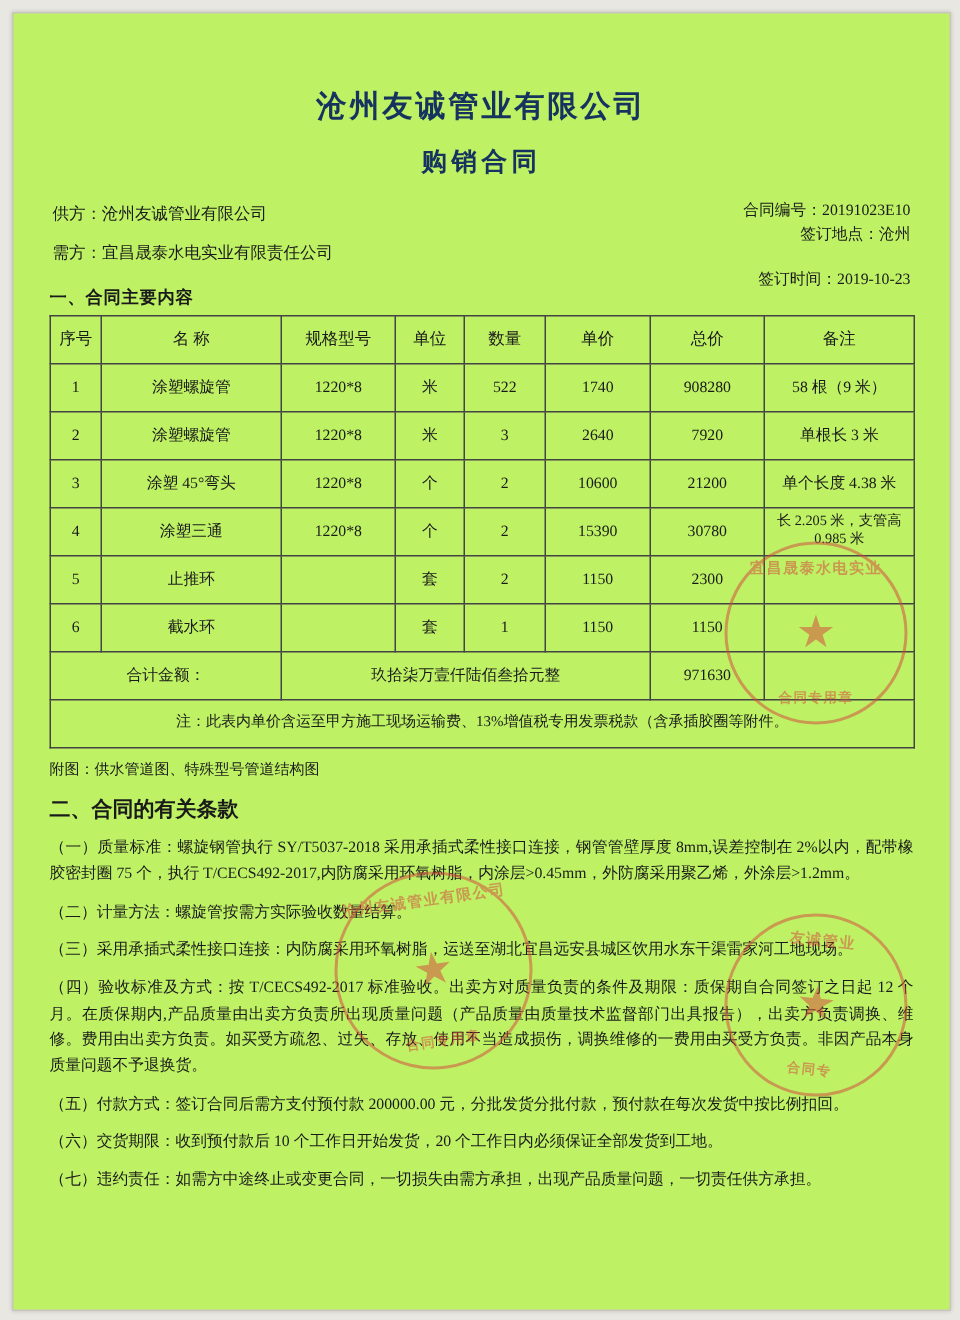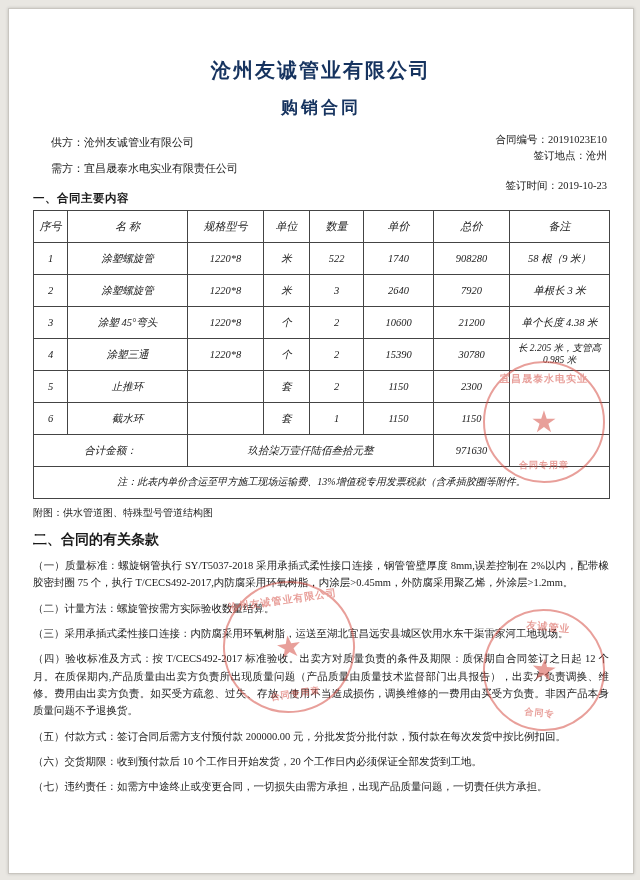--- a/index.html
+++ b/index.html
@@ -6,21 +6,21 @@
   body{
     width:640px;height:880px;
     background:#e9e7e2;
     font-family:"Liberation Serif","DejaVu Serif",serif;
     color:#1a1a1a;
     overflow:hidden;
   }
   .page{
     position:absolute;left:8px;top:8px;
     width:624px;height:864px;
-    background:#ffffff;
+    background:#bef264;
     border:1px solid #c9c6c0;
     box-shadow:0 0 3px rgba(0,0,0,.18);
     overflow:hidden;
   }
   .inner{position:absolute;left:24px;top:14px;width:576px;height:836px;}
 
   .company{
     text-align:center;
     font-size:20px;
     letter-spacing:2px;
@@ -31,38 +31,37 @@
   .doc-title{
     text-align:center;
     font-size:17px;
     letter-spacing:3px;
     font-weight:bold;
     color:#16335f;
     margin-top:12px;
   }
 
   .party-block{margin-top:16px;position:relative;height:52px;font-size:11px;}
-  .party-line{position:absolute;left:18px;text-align:center;}
+  .party-line{position:absolute;left:2px;text-align:center;}
   .party-a{top:0px;}
   .party-b{top:26px;}
   .meta{position:absolute;right:2px;font-size:10.5px;}
   .meta1{top:-2px;}
   .meta2{top:14px;font-family:Liberation Mono, monospace;}
   .meta3{top:44px;}
 
   .sec-head{
     font-size:11.5px;font-weight:bold;margin:4px 0 4px 0;letter-spacing:.5px;
   }
 
   table.main{
     border-collapse:collapse;
     width:576px;
     font-size:10.5px;
     table-layout:fixed;
-    font-style:italic;
   }
   table.main th, table.main td{
     border:1px solid #444;
     text-align:center;
     padding:0;
     height:31px;
     line-height:1.25;
     font-weight:normal;
   }
   table.main th{font-size:11px;}

